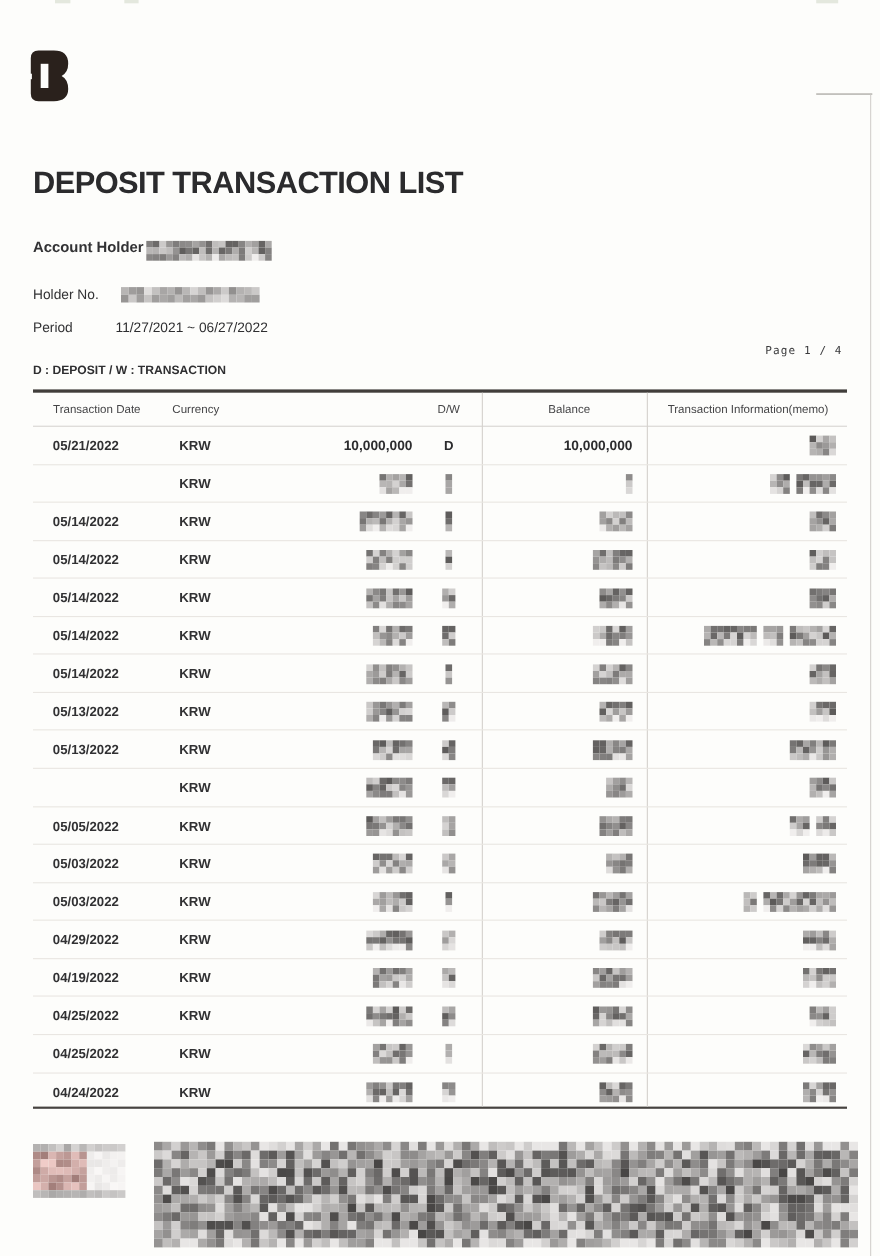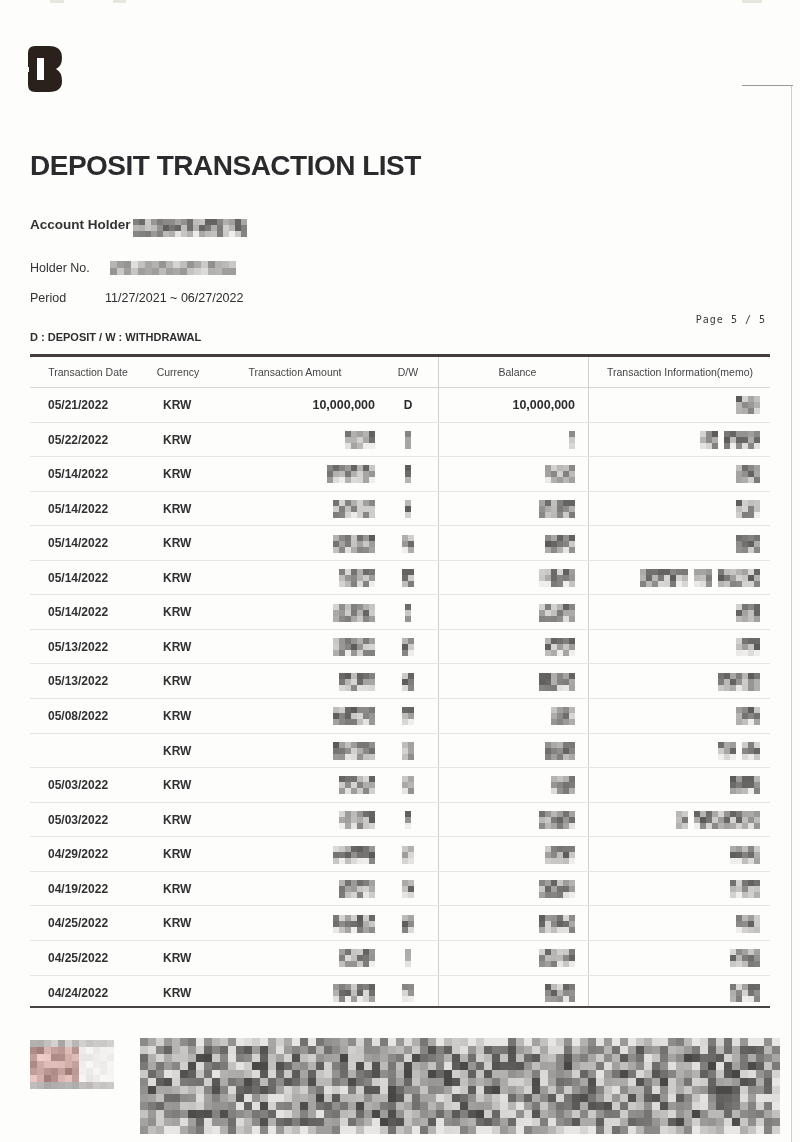--- a/index.html
+++ b/index.html
@@ -177,27 +177,26 @@
     <div style="width: 7px; height: 7px; background: rgb(221, 219, 218);"></div>
     <div style="width: 7px; height: 7px; background: rgb(180, 178, 177);"></div>
     <div style="width: 7px; height: 7px; background: rgb(184, 182, 181);"></div>
     <div style="width: 7px; height: 7px; background: rgb(160, 158, 157);"></div>
     <div style="width: 7px; height: 7px; background: rgb(160, 158, 157);"></div>
   </div>
 
 <div class="abs field-label" id="period-label">Period</div>
 <div class="abs" id="period-value">11/27/2021 ~ 06/27/2022</div>
 
-<div class="abs" id="page-indicator">Page 5  /  5</div>
-<div class="abs" id="legend">D : DEPOSIT / W : WITHDRAWAL</div>
+<div class="abs" id="page-indicator">Page 1  /  4</div>
+<div class="abs" id="legend">D : DEPOSIT / W : TRANSACTION</div>
 
 <div class="abs" id="table">
   <div class="hcell" id="h0">Transaction Date</div>
   <div class="hcell" id="h1">Currency</div>
-  <div class="hcell" id="h2">Transaction Amount</div>
   <div class="hcell" id="h3">D/W</div>
   <div class="hcell" id="h4">Balance</div>
   <div class="hcell" id="h5">Transaction Information(memo)</div>
   <div class="abs" id="header-underline"></div>
   <div class="abs vline" id="vline1"></div>
   <div class="abs vline" id="vline2"></div>
   <div id="tbody">
       <div class="trow" style="top: 31px;">
         <div class="cell c-date">05/21/2022</div>
         <div class="cell c-cur">KRW</div>
@@ -218,21 +217,20 @@
               <div style="width: 6px; height: 6px; background: rgb(182, 180, 179);"></div>
               <div style="width: 6px; height: 6px; background: rgb(175, 173, 172);"></div>
               <div style="width: 6px; height: 6px; background: rgb(136, 134, 133);"></div>
               <div style="width: 6px; height: 6px; background: rgb(218, 216, 215);"></div>
             </span>
           </div>
         </div>
         <div class="rowsep"></div>
       </div>
       <div class="trow" style="top: 65.56px;">
-        <div class="cell c-date">05/22/2022</div>
         <div class="cell c-cur">KRW</div>
         <div class="cell c-amt">
           <div class="blur-host">
             <span class="mosaic" style="grid-template-columns: repeat(5, 6px);">
               <div style="width: 6px; height: 6px; background: rgb(118, 116, 115);"></div>
               <div style="width: 6px; height: 6px; background: rgb(178, 176, 175);"></div>
               <div style="width: 6px; height: 6px; background: rgb(164, 162, 161);"></div>
               <div style="width: 6px; height: 6px; background: rgb(181, 179, 178);"></div>
               <div style="width: 6px; height: 6px; background: rgb(99, 97, 96);"></div>
               <div style="width: 6px; height: 6px; background: rgb(184, 182, 181);"></div>
@@ -933,21 +931,20 @@
               <div style="width: 6px; height: 6px; background: rgb(234, 232, 231);"></div>
               <div style="width: 6px; height: 6px; background: rgb(202, 200, 199);"></div>
               <div style="width: 6px; height: 6px; background: rgb(151, 149, 148);"></div>
               <div style="width: 6px; height: 6px; background: rgb(177, 175, 174);"></div>
             </span>
           </div>
         </div>
         <div class="rowsep"></div>
       </div>
       <div class="trow" style="top: 342.04px;">
-        <div class="cell c-date">05/08/2022</div>
         <div class="cell c-cur">KRW</div>
         <div class="cell c-amt">
           <div class="blur-host">
             <span class="mosaic" style="grid-template-columns: repeat(7, 6px);">
               <div style="width: 6px; height: 6px; background: rgb(191, 189, 188);"></div>
               <div style="width: 6px; height: 6px; background: rgb(208, 206, 205);"></div>
               <div style="width: 6px; height: 6px; background: rgb(107, 105, 104);"></div>
               <div style="width: 6px; height: 6px; background: rgb(92, 90, 89);"></div>
               <div style="width: 6px; height: 6px; background: rgb(139, 137, 136);"></div>
               <div style="width: 6px; height: 6px; background: rgb(141, 139, 138);"></div>
@@ -1013,20 +1010,21 @@
               <div style="width: 6px; height: 6px; background: rgb(178, 176, 175);"></div>
               <div style="width: 6px; height: 6px; background: rgb(194, 192, 191);"></div>
               <div style="width: 6px; height: 6px; background: rgb(240, 238, 237);"></div>
               <div style="width: 6px; height: 6px; background: rgb(166, 164, 163);"></div>
             </span>
           </div>
         </div>
         <div class="rowsep"></div>
       </div>
       <div class="trow" style="top: 376.6px;">
+        <div class="cell c-date">05/05/2022</div>
         <div class="cell c-cur">KRW</div>
         <div class="cell c-amt">
           <div class="blur-host">
             <span class="mosaic" style="grid-template-columns: repeat(7, 6px);">
               <div style="width: 6px; height: 6px; background: rgb(92, 90, 89);"></div>
               <div style="width: 6px; height: 6px; background: rgb(163, 161, 160);"></div>
               <div style="width: 6px; height: 6px; background: rgb(194, 192, 191);"></div>
               <div style="width: 6px; height: 6px; background: rgb(158, 156, 155);"></div>
               <div style="width: 6px; height: 6px; background: rgb(122, 120, 119);"></div>
               <div style="width: 6px; height: 6px; background: rgb(120, 118, 117);"></div>

